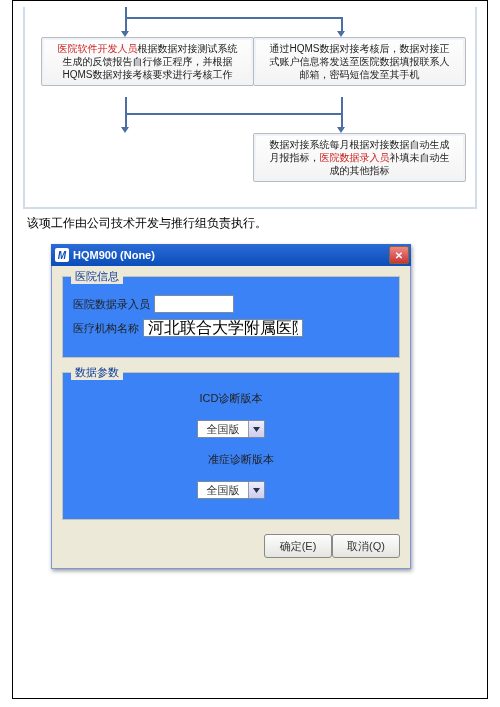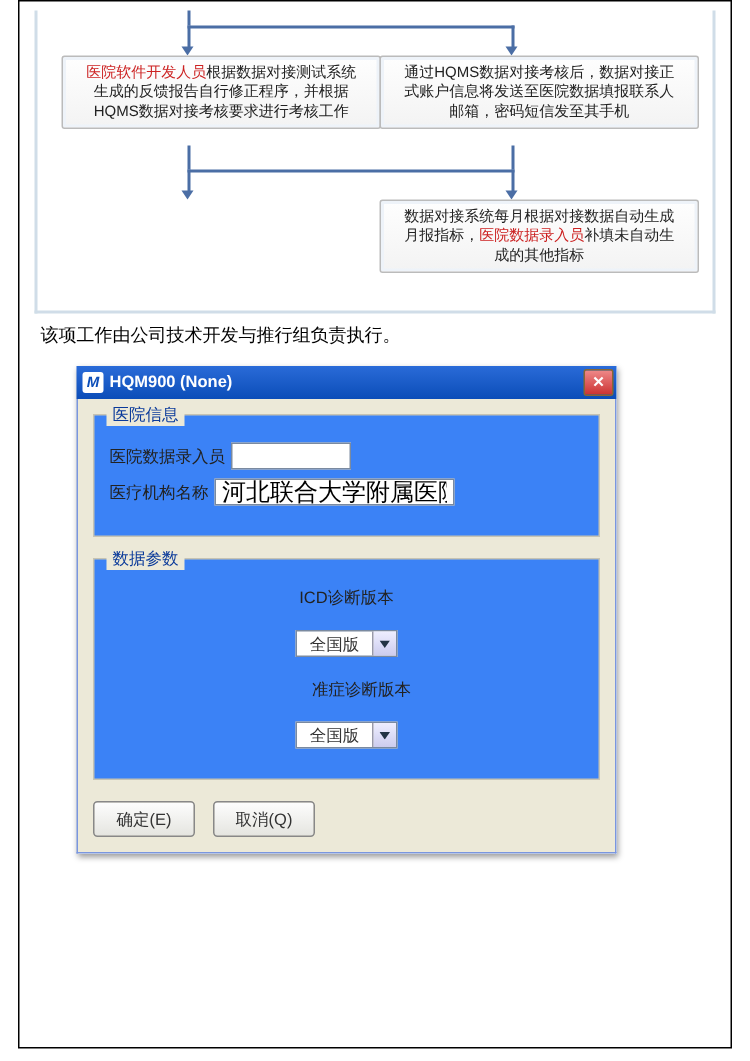--- a/index.html
+++ b/index.html
@@ -161,21 +161,21 @@
   .combo-btn {
     width: 15px;
     background: linear-gradient(#eef,#cce);
     border-left: 1px solid #99a;
     display: flex; align-items: center; justify-content: center;
   }
   .combo-btn svg { display:block; }
 
   .btn-row {
     display: flex;
-    gap: 12px;
+    justify-content: flex-end;
     margin-top: 6px;
   }
   .winbtn {
     min-width: 66px;
     height: 22px;
     border: 1px solid #888;
     border-radius: 3px;
     background: linear-gradient(#fdfdfd,#e5e5e0);
     font-size: 11px;
     display: flex; align-items: center; justify-content: center;

